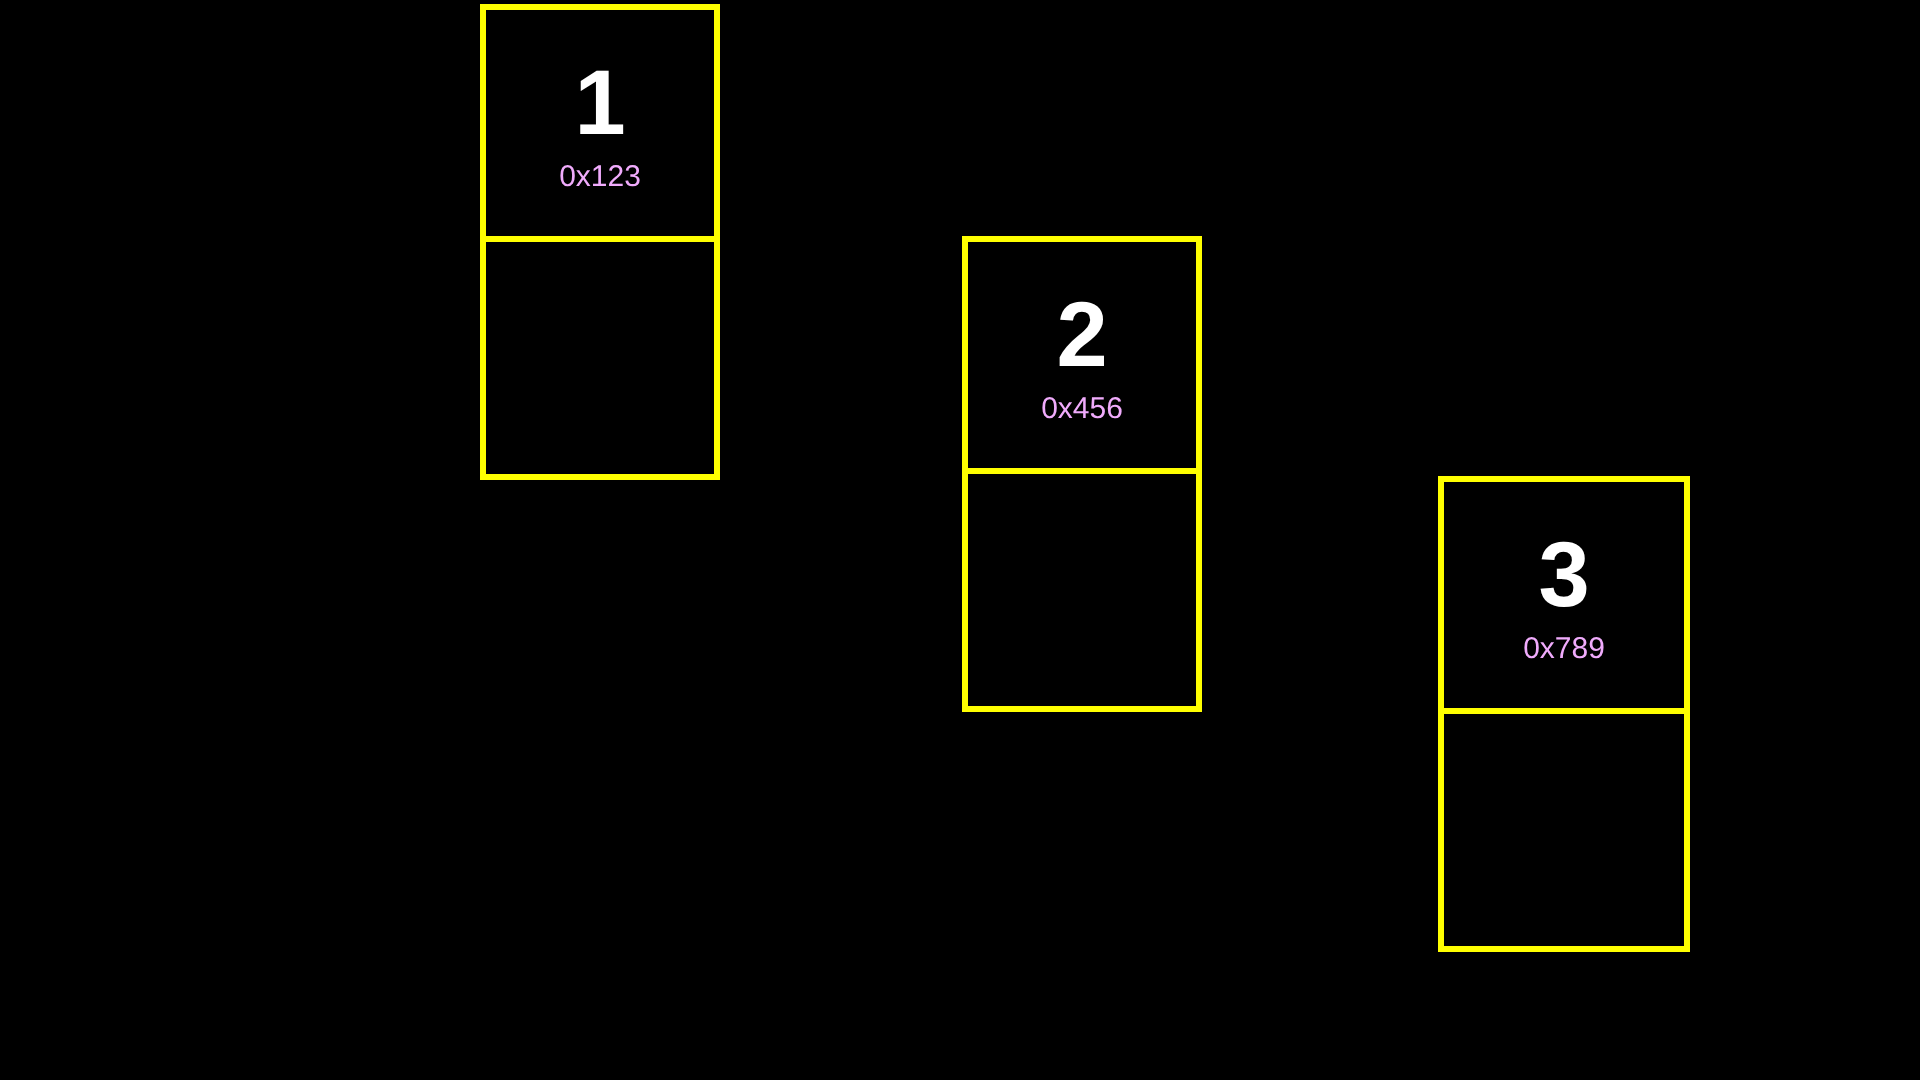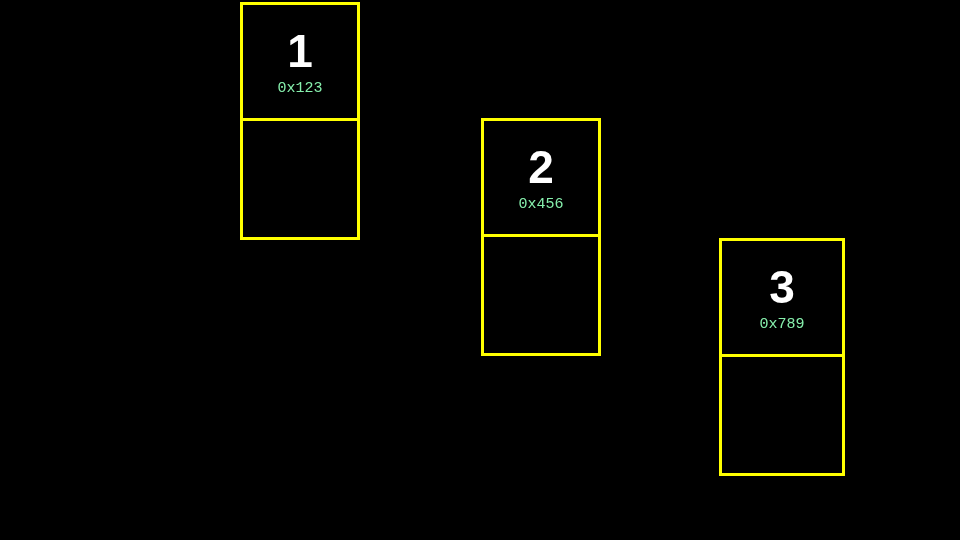--- a/index.html
+++ b/index.html
@@ -38,22 +38,22 @@
   .cell-bottom {
     flex: 1;
   }
   .node-value {
     color: #ffffff;
     font-size: 46px;
     font-weight: bold;
     line-height: 1.1;
   }
   .node-address {
-    color: #86efac;
-    font-family: Liberation Mono, monospace;
+    color: #f0abfc;
+    font-family: Liberation Sans, sans-serif;
     font-size: 15px;
     margin-top: 4px;
   }
 </style>
 </head>
 <body>
 
 <div class="stage">
 
   <div class="node node-1">

